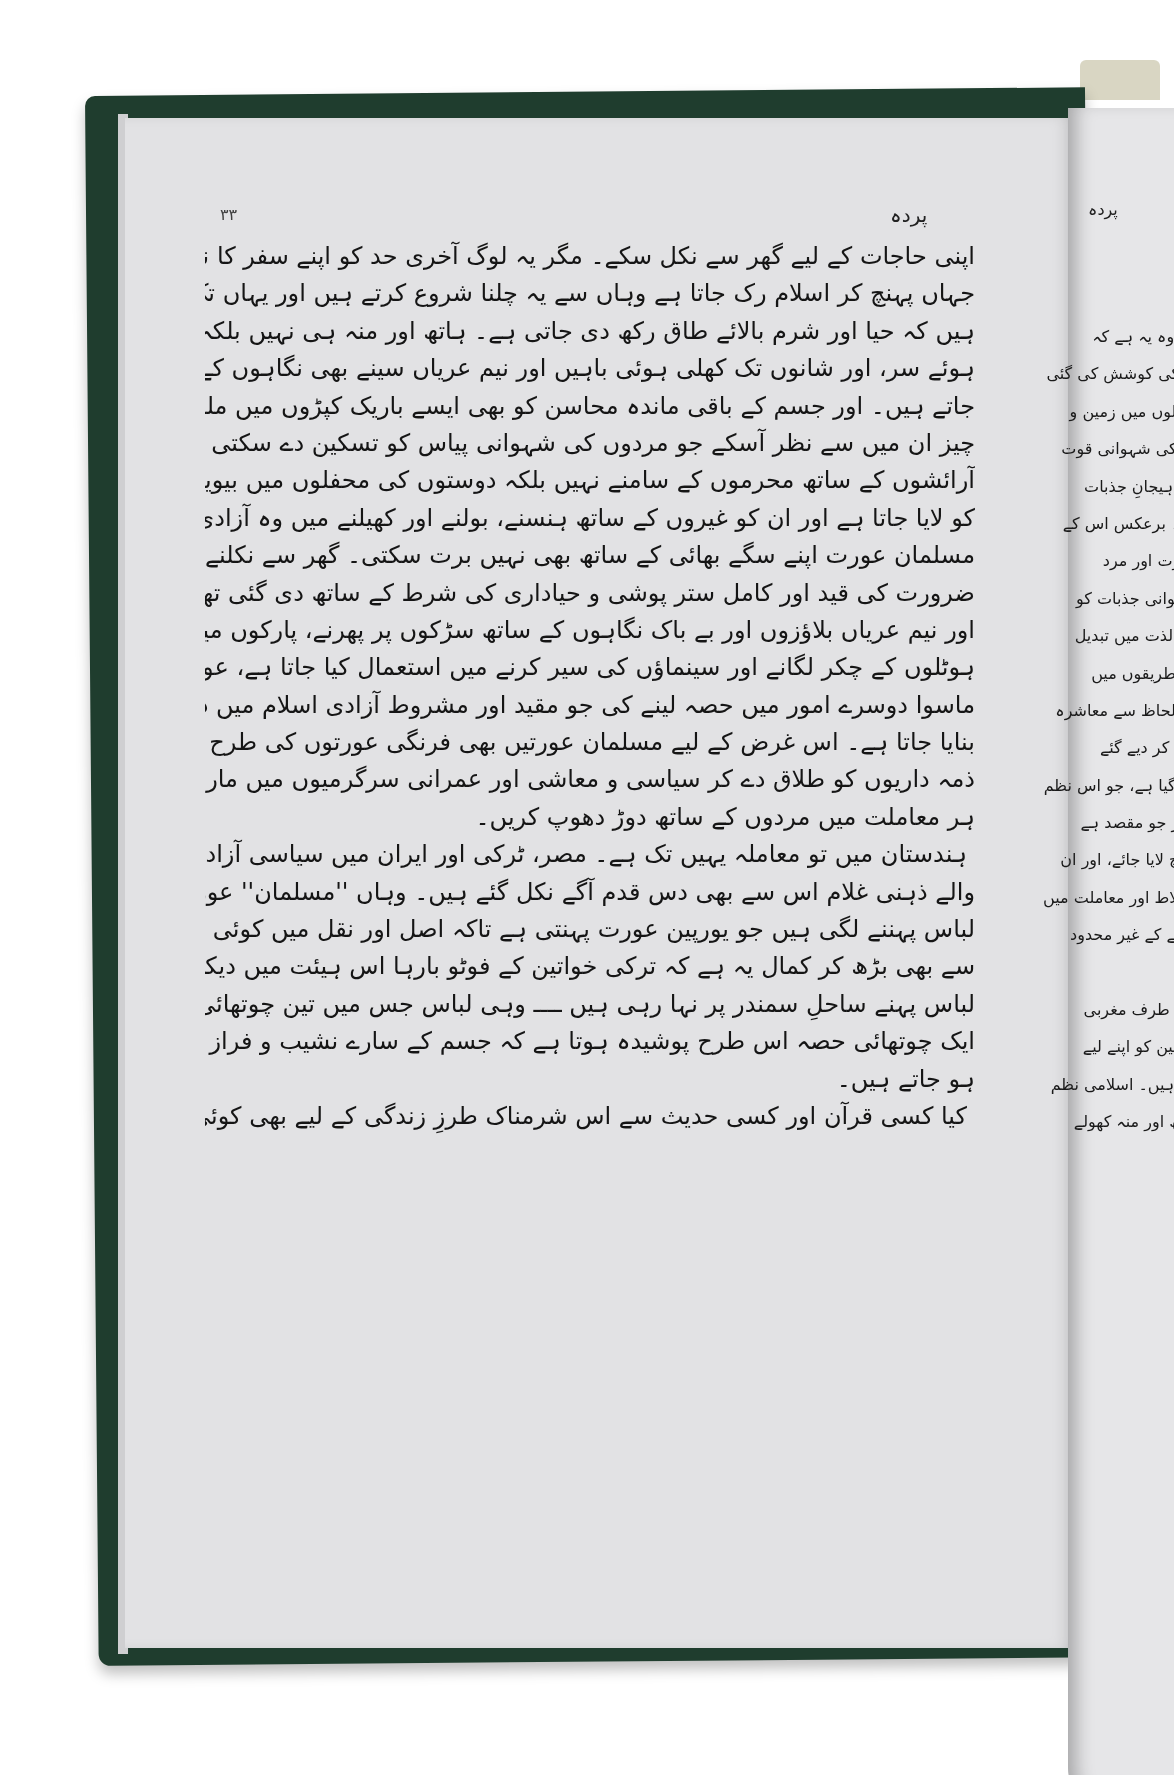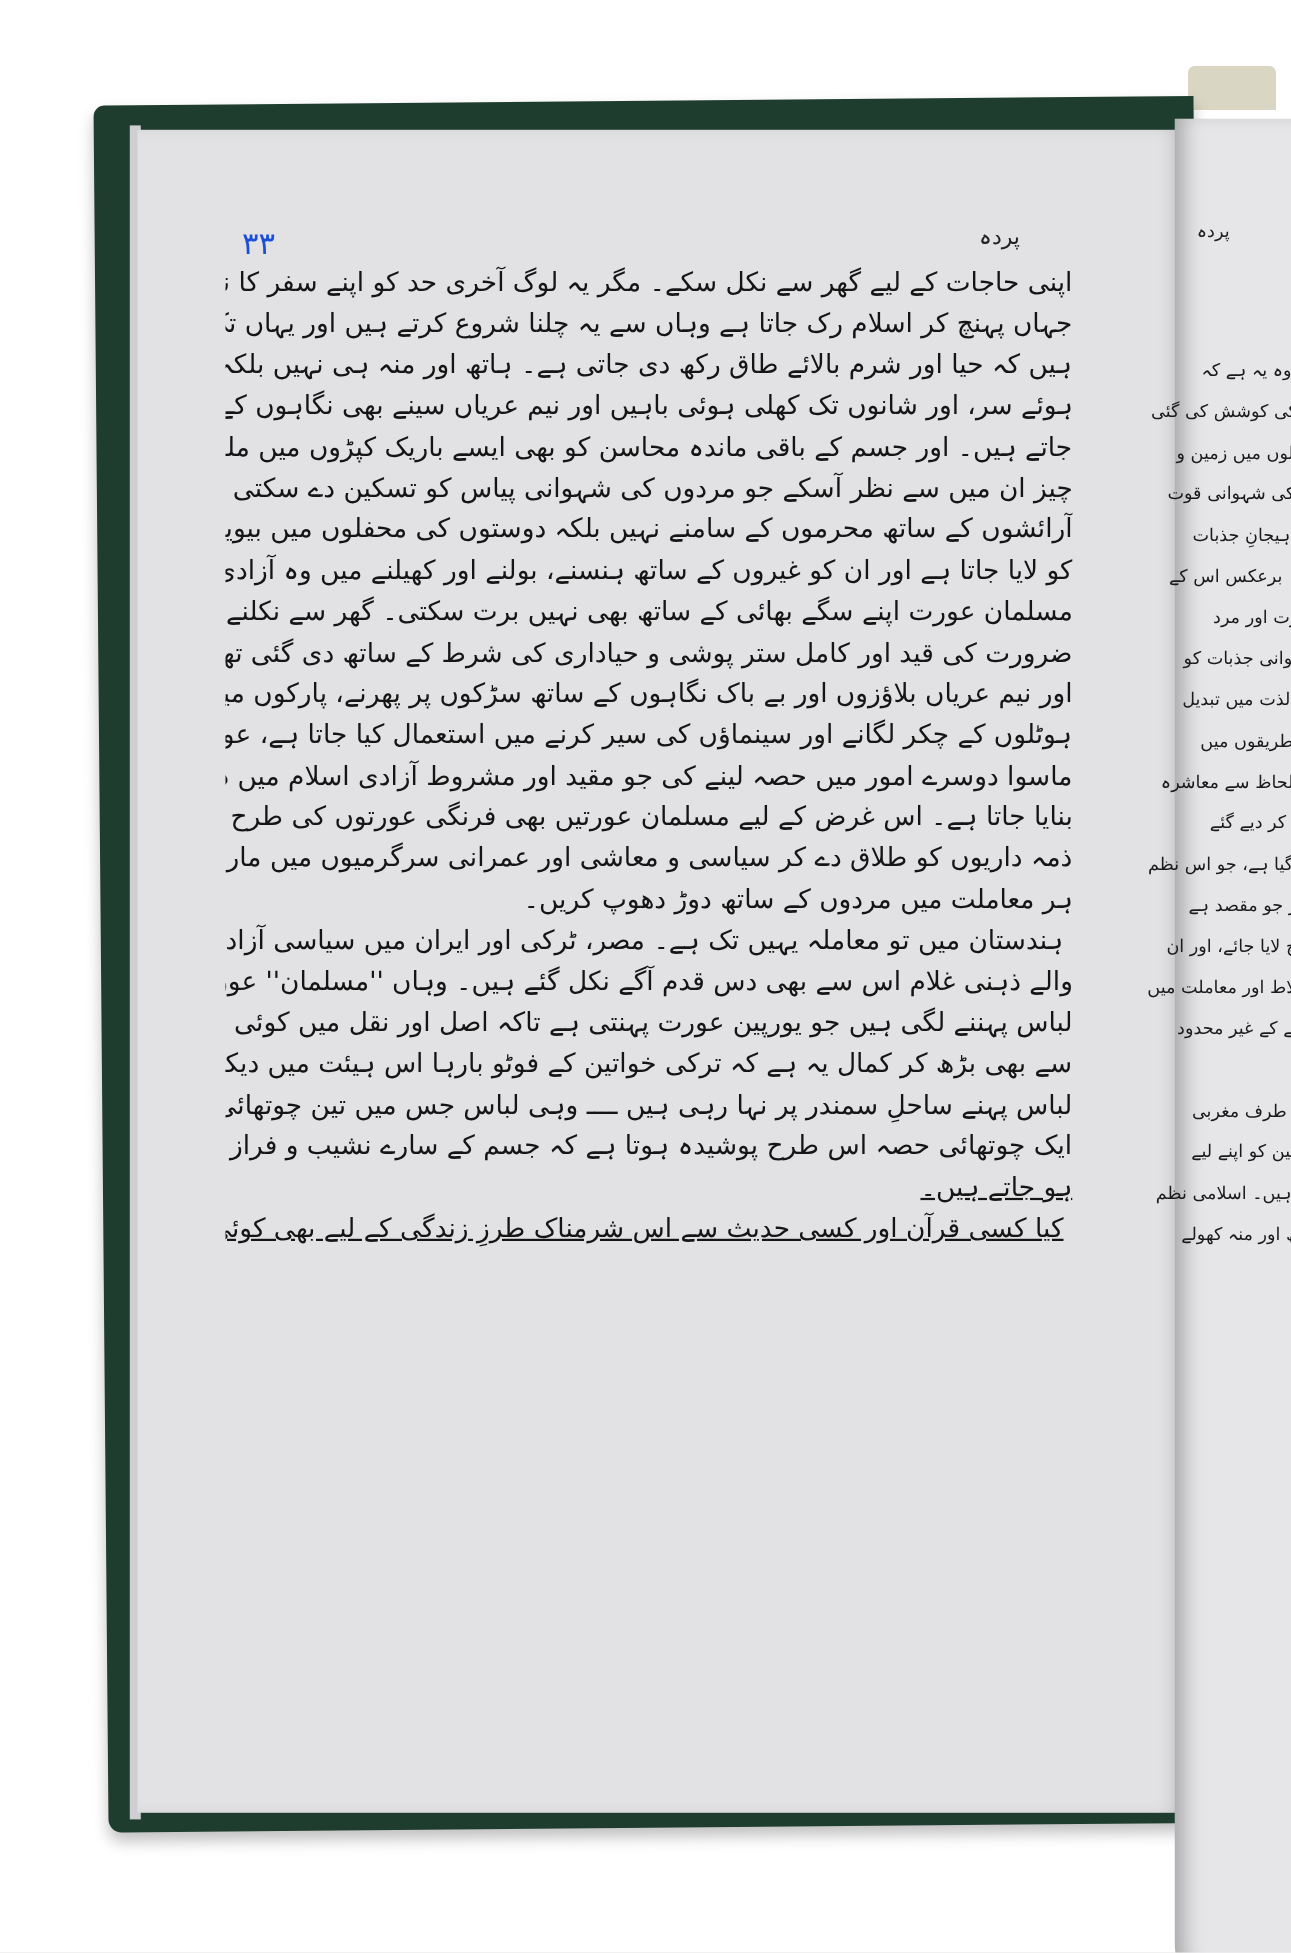--- a/index.html
+++ b/index.html
@@ -31,36 +31,36 @@
     }
     .page-right {
       position: absolute; left: 1068px; top: 108px; width: 120px; height: 1700px;
       background: #e6e6e8;
       border-radius: 0 0 0 40px;
       box-shadow: inset 16px 0 18px -8px rgba(0,0,0,0.28);
       overflow: hidden;
     }
     .page-number {
       position: absolute; left: 220px; top: 205px;
-      font-family: "DejaVu Sans", sans-serif; font-size: 28px; color: #1d4ed8;
+      font-family: "DejaVu Sans", sans-serif; font-size: 16px; color: #404040;
     }
     .running-head {
       position: absolute; left: 890px; top: 203px;
       font-family: "DejaVu Sans", sans-serif; font-size: 20px; color: #222;
     }
     .body-text {
       position: absolute; left: 205px; top: 238px; width: 770px;
       direction: rtl; text-align: justify;
       font-family: "DejaVu Sans", sans-serif; font-size: 24px; color: #151515;
     }
     .line {
       display: block; height: 37.4px; line-height: 37.4px; white-space: nowrap;
       overflow: hidden; text-align: justify; text-align-last: justify;
     }
-    .line.last { text-align-last: right; text-decoration: underline; }
+    .line.last { text-align-last: right; }
     .line.indent { padding-right: 8px; }
     .line.short { text-align-last: left; padding-left: 300px; }
     .right-head {
       position: absolute; left: 1088px; top: 200px; font-size: 16px; color: #222;
       font-family: "DejaVu Sans", sans-serif;
     }
     .right-lines {
       position: absolute; left: 1078px; top: 318px; width: 120px;
       direction: rtl; font-size: 16px; color: #1a1a1a;
       font-family: "DejaVu Sans", sans-serif;

